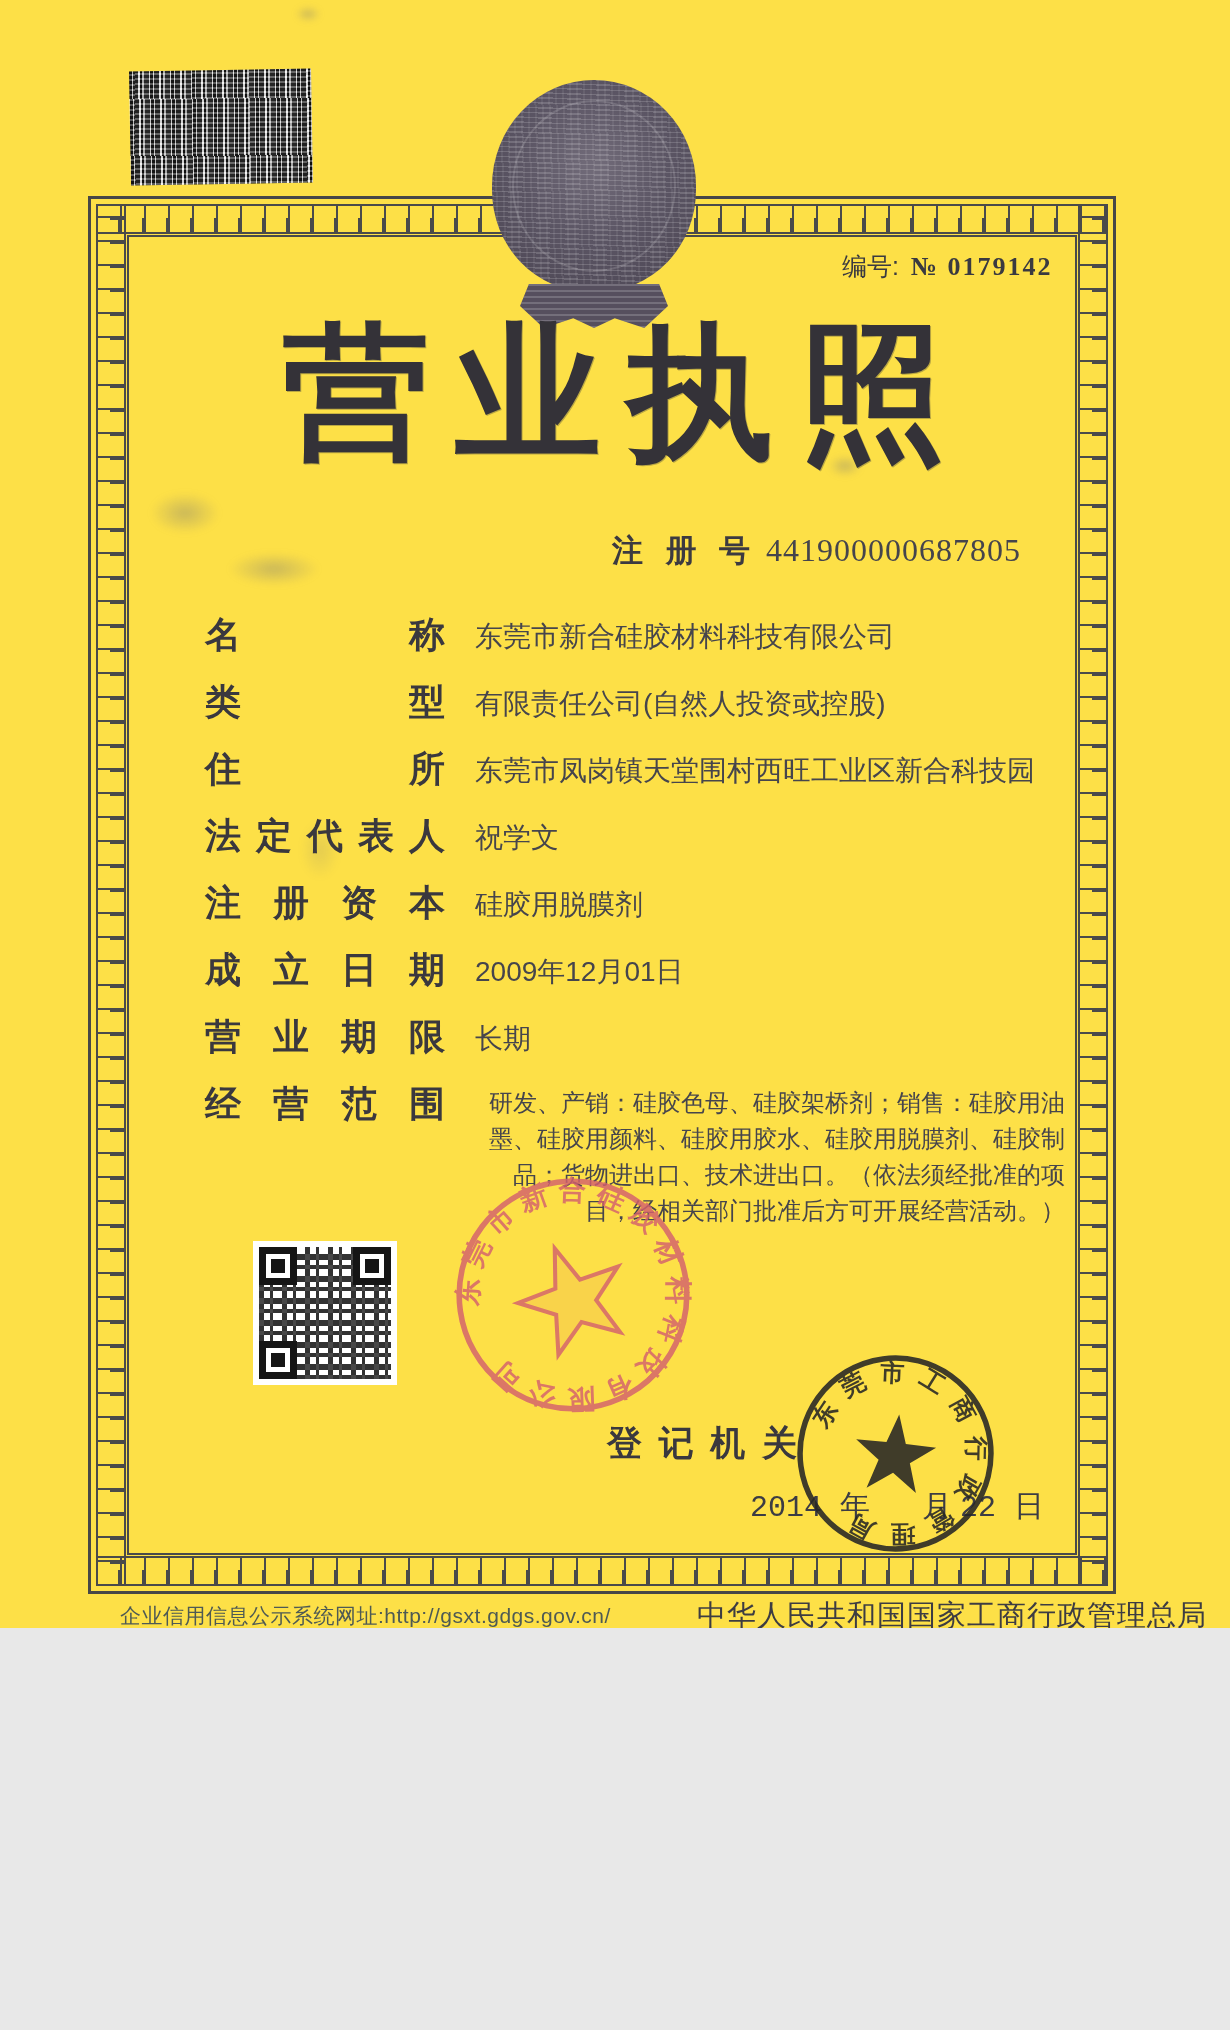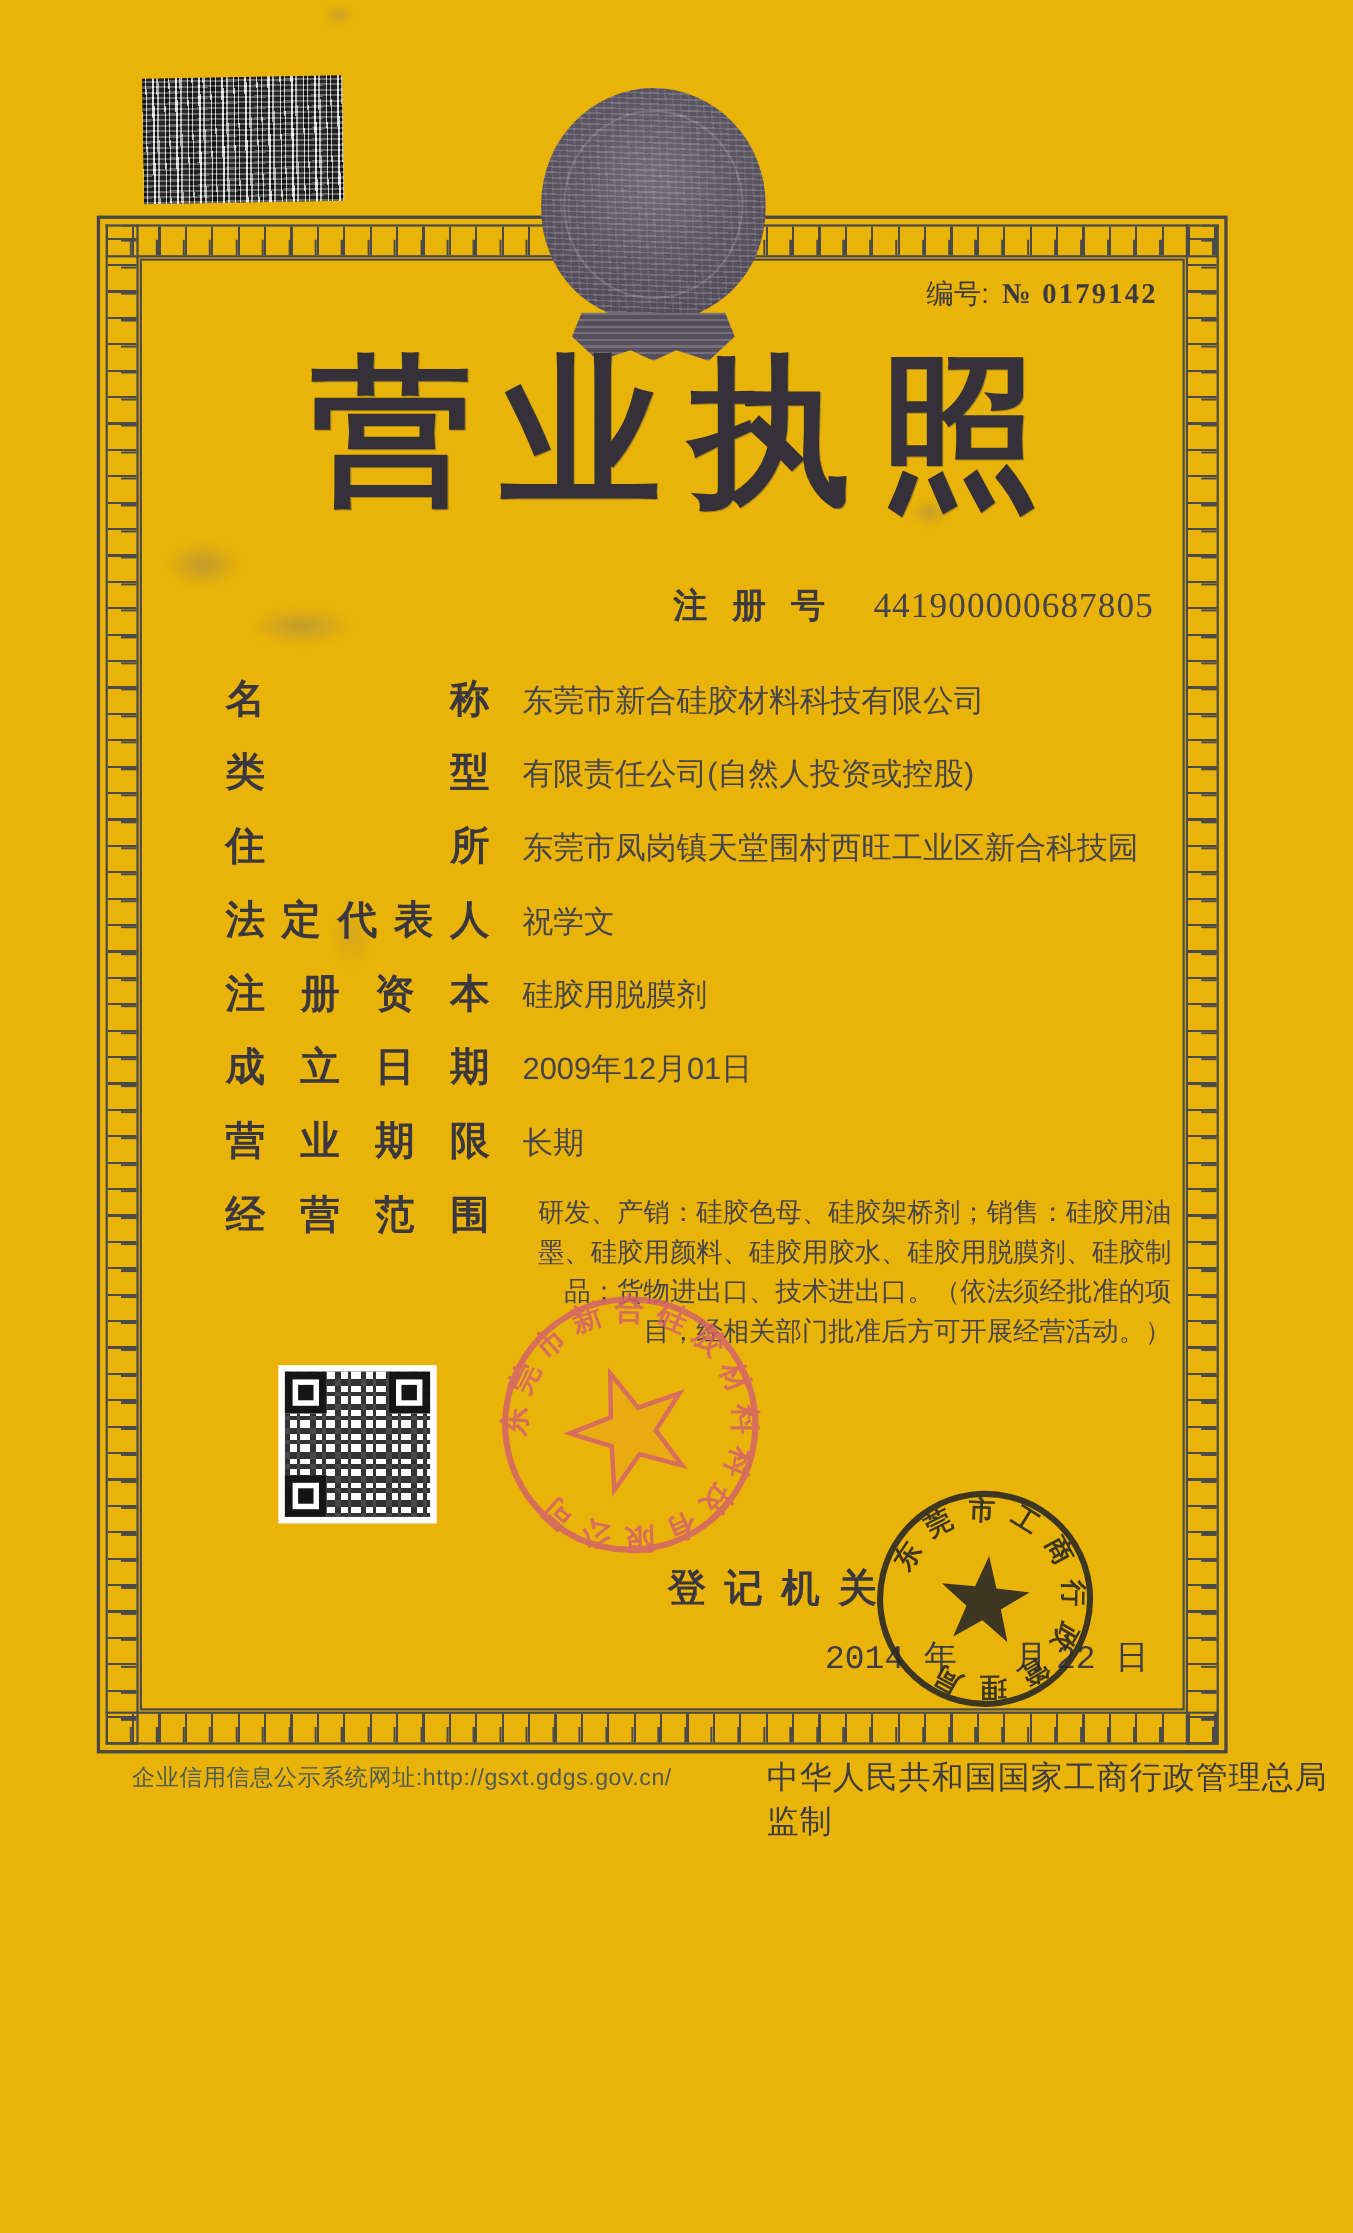--- a/index.html
+++ b/index.html
@@ -1,16 +1,16 @@
 <!DOCTYPE html>
 <html><head>
 <meta charset="utf-8">
 <style>
   html,body{margin:0;padding:0;background:#e8e8e8;}
-  .page{position:relative;width:1230px;height:2030px;background:#eab308;overflow:hidden;
+  .page{position:relative;width:1230px;height:1628px;background:#fde047;overflow:hidden;
         font-family:"Liberation Sans",sans-serif;color:#333;}
   
   .barcode{position:absolute;left:130px;top:70px;width:182px;height:114px;transform:rotate(-1deg);
     background:
       repeating-linear-gradient(0deg, rgba(255,255,255,.28) 0 2px, rgba(0,0,0,.12) 2px 5px),
       repeating-linear-gradient(90deg,#1b1b1b 0 3px,#cfcfcf 3px 4px,#2a2a2a 4px 9px,#e8e8e8 9px 11px,
         #151515 11px 13px,#bdbdbd 13px 15px,#303030 15px 20px,#dddddd 20px 21px);
     filter:contrast(1.05);}
   
   .emblem{position:absolute;left:492px;top:80px;width:204px;height:252px;z-index:5;}
@@ -40,21 +40,21 @@
   .bv.lft{left:5px;} .bv.rgt{right:5px;}
   .frame-inner{position:absolute;inset:36px;border:2px solid #4a4a4a;}
   
   .serial{position:absolute;left:842px;top:250px;font-size:25px;color:#3a3a40;z-index:6;display:flex;gap:12px;align-items:baseline;}
   .serial .num{font-family:Liberation Serif, serif;font-weight:700;letter-spacing:2px;font-size:26px;}
   .title{position:absolute;left:283px;top:316px;width:662px;font-size:146px;font-weight:700;
     color:#343238;z-index:6;line-height:1.05;text-shadow:1px 1px 0 rgba(60,60,60,.35);}
   [data-justify]{display:flex;justify-content:space-between;}
   .regno{position:absolute;left:612px;top:530px;display:flex;align-items:baseline;z-index:6;}
   .regno .rlabel{width:138px;font-size:31px;font-weight:600;color:#3c3a40;}
-  .regno .rvalue{margin-left:44px;font-size:32px;letter-spacing:1px;color:#45444c;
+  .regno .rvalue{margin-left:16px;font-size:32px;letter-spacing:1px;color:#45444c;
     font-family:"Liberation Serif",serif;}
   .fields{position:absolute;left:205px;top:612px;width:880px;z-index:6;}
   .frow{display:flex;align-items:flex-start;margin-bottom:22px;}
   .flabel{width:240px;flex:0 0 240px;font-size:36px;font-weight:600;color:#3a383e;line-height:1.25;}
   .fvalue{margin-left:30px;font-size:28px;color:#46454c;padding-top:7px;line-height:1.3;}
   .fvalue.small{font-size:24px;line-height:1.5;width:590px;padding-top:4px;text-align:right;}
   .registrar{position:absolute;left:607px;top:1420px;z-index:6;}
   .registrar .glabel{width:190px;font-size:35px;font-weight:600;color:#3a383e;}
   .dateline{position:absolute;left:750px;top:1486px;z-index:6;font-size:30px;color:#3c3c44;
     font-family:Liberation Mono, monospace;display:flex;align-items:baseline;}

